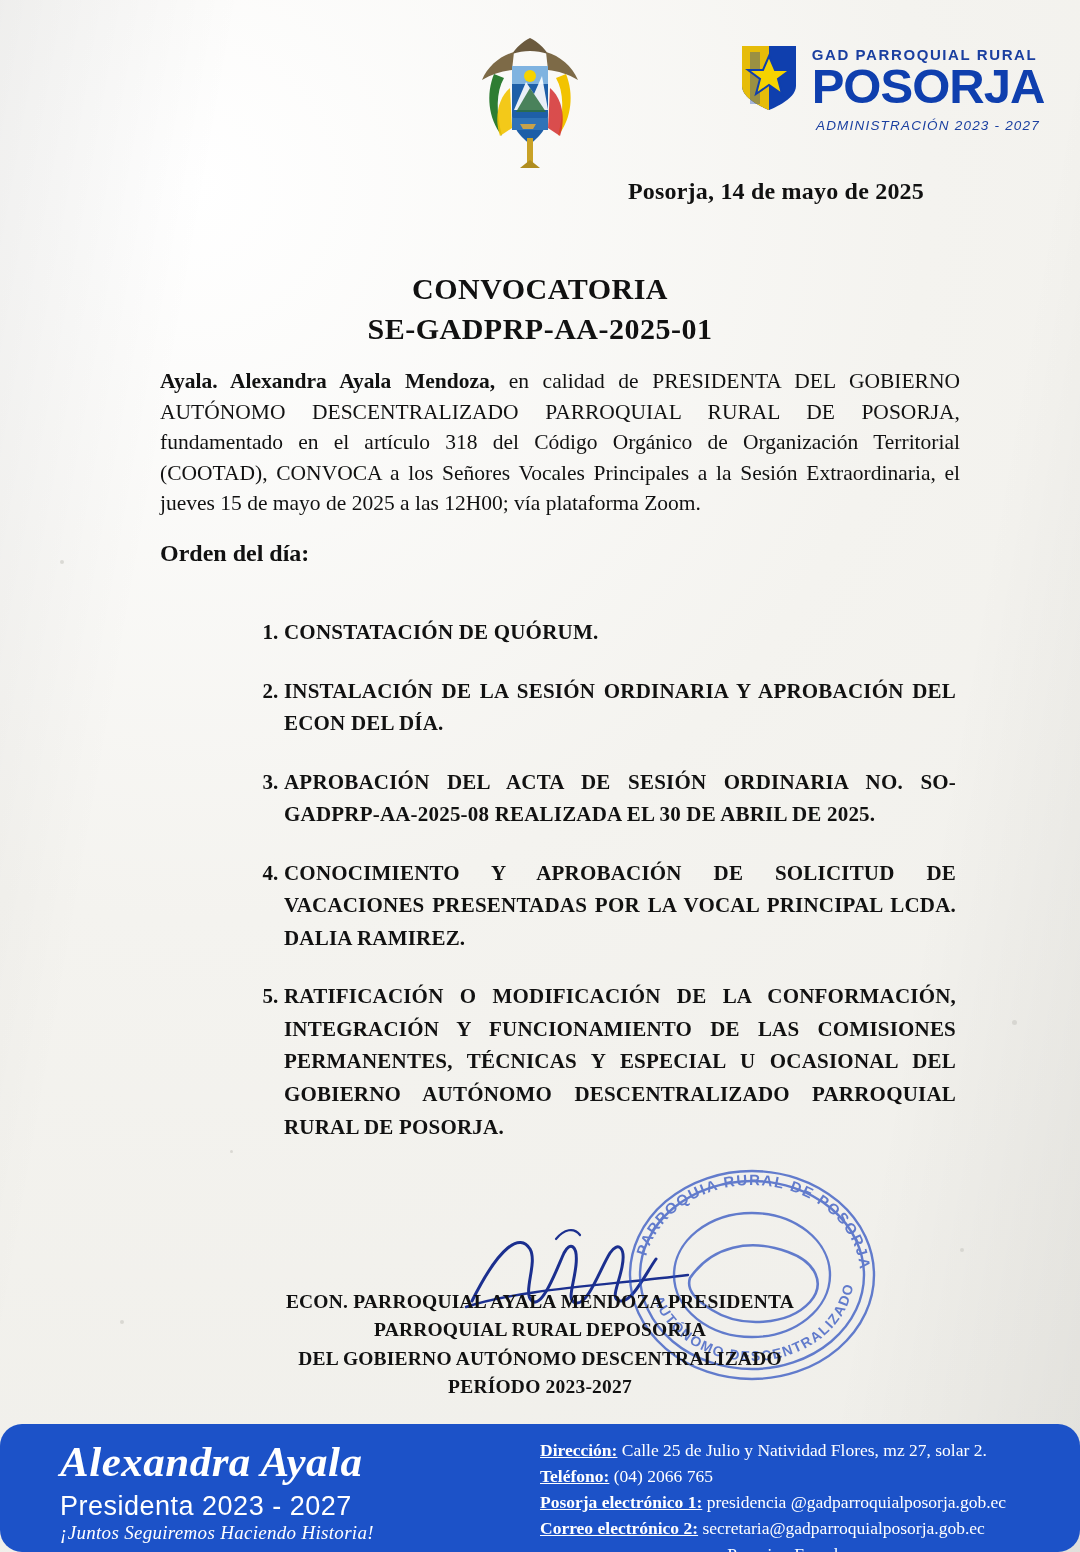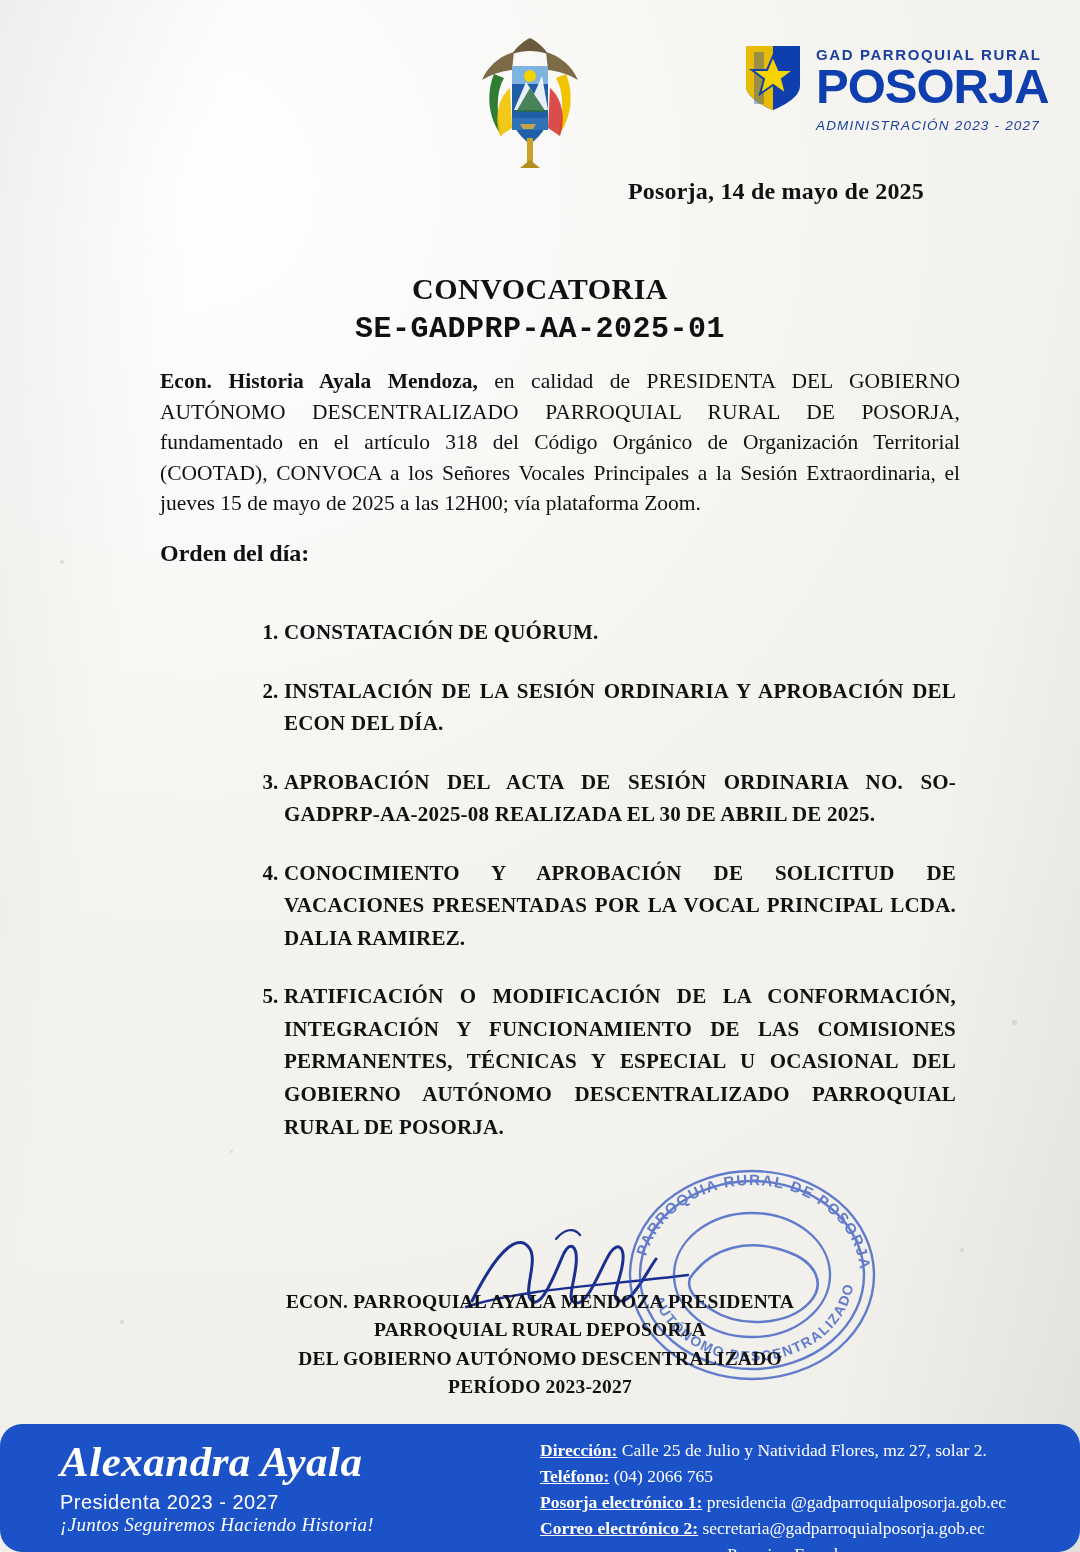--- a/index.html
+++ b/index.html
@@ -26,21 +26,21 @@
     position:absolute; top:18px; left:0; width:100%; height:160px;
   }
   .coat {
     position:absolute; left:470px; top:14px; width:120px; height:140px;
   }
   .logo {
     position:absolute; right:40px; top:24px; width:300px; height:120px;
     text-align:right;
   }
   .logo-top {
-    display:flex; align-items:center; justify-content:flex-start; gap:10px;
+    display:flex; align-items:center; justify-content:center; gap:10px;
   }
   .logo-shield { width:66px; height:72px; }
   .logo-texts { text-align:left; }
   .logo-line1 {
     font-family:"Liberation Sans", sans-serif;
     font-weight:bold; font-size:15px; letter-spacing:1.6px;
     color:#1a3fa0;
   }
   .logo-line2 {
     font-family:"Liberation Sans", sans-serif;
@@ -56,21 +56,21 @@
   
   .datel {
     position:absolute; top:178px; right:156px;
     font-size:24px; font-weight:bold; letter-spacing:0.2px;
   }
   .title {
     position:absolute; top:272px; left:0; width:100%;
     text-align:center;
     font-size:30px; font-weight:bold; letter-spacing:0.5px;
   }
-  .title .l2 { display:block; margin-top:6px;font-family:Liberation Mono, monospace; }
+  .title .l2 { display:block; margin-top:6px; }
 
   .para {
     position:absolute; top:366px; left:160px; width:800px;
     font-size:21.5px; line-height:1.42;
     text-align:justify; text-justify:inter-word;
   }
   .para b { font-weight:bold; }
 
   .orden {
     position:absolute; top:540px; left:160px;
@@ -117,21 +117,21 @@
   .footer-left {
     position:absolute; left:60px; top:16px; width:420px; color:#fff;
   }
   .footer-name {
     font-family:"Liberation Serif", serif;
     font-style:italic; font-weight:bold; font-size:43px; line-height:1;
     letter-spacing:0.5px;
   }
   .footer-role {
     font-family:"Liberation Sans", sans-serif;
-    font-size:20px; margin-top:8px; letter-spacing:0.5px;
+    font-size:27px; margin-top:8px; letter-spacing:0.5px;
   }
   .footer-slogan {
     font-family:"Liberation Serif", serif;
     font-style:italic; font-size:19px; letter-spacing:0.3px;
   }
   .footer-right {
     position:absolute; left:540px; top:14px; width:500px;
     font-family:"Liberation Serif", serif;
     font-size:17.5px; line-height:1.48; color:#fff;
   }
@@ -198,21 +198,21 @@
   </div>
 
   <div class="datel">Posorja, 14 de mayo de 2025</div>
 
   <div class="title">
     <span>CONVOCATORIA</span>
     <span class="l2">SE-GADPRP-AA-2025-01</span>
   </div>
 
   <div class="para">
-    <b>Econ. Historia Ayala Mendoza,</b><span> en calidad de PRESIDENTA DEL GOBIERNO AUTÓNOMO DESCENTRALIZADO PARROQUIAL RURAL DE POSORJA, fundamentado en el artículo 318 del Código Orgánico de Organización Territorial (COOTAD), CONVOCA a los Señores Vocales Principales a la Sesión Extraordinaria, el jueves 15 de mayo de 2025 a las 12H00; vía plataforma Zoom.</span>
+    <b>Ayala. Alexandra Ayala Mendoza,</b><span> en calidad de PRESIDENTA DEL GOBIERNO AUTÓNOMO DESCENTRALIZADO PARROQUIAL RURAL DE POSORJA, fundamentado en el artículo 318 del Código Orgánico de Organización Territorial (COOTAD), CONVOCA a los Señores Vocales Principales a la Sesión Extraordinaria, el jueves 15 de mayo de 2025 a las 12H00; vía plataforma Zoom.</span>
   </div>
 
   <div class="orden">Orden del día:</div>
 
   <ol class="agenda">
     <li>CONSTATACIÓN DE QUÓRUM.</li>
     <li>INSTALACIÓN DE LA SESIÓN ORDINARIA Y APROBACIÓN DEL ECON DEL DÍA.</li>
     <li>APROBACIÓN DEL ACTA DE SESIÓN ORDINARIA NO. SO-GADPRP-AA-2025-08 REALIZADA EL 30 DE ABRIL DE 2025.</li>
     <li>CONOCIMIENTO Y APROBACIÓN DE SOLICITUD DE VACACIONES PRESENTADAS POR LA VOCAL PRINCIPAL LCDA. DALIA RAMIREZ.</li>
     <li>RATIFICACIÓN O MODIFICACIÓN DE LA CONFORMACIÓN, INTEGRACIÓN Y FUNCIONAMIENTO DE LAS COMISIONES PERMANENTES, TÉCNICAS Y ESPECIAL U OCASIONAL DEL GOBIERNO AUTÓNOMO DESCENTRALIZADO PARROQUIAL RURAL DE POSORJA.</li>

